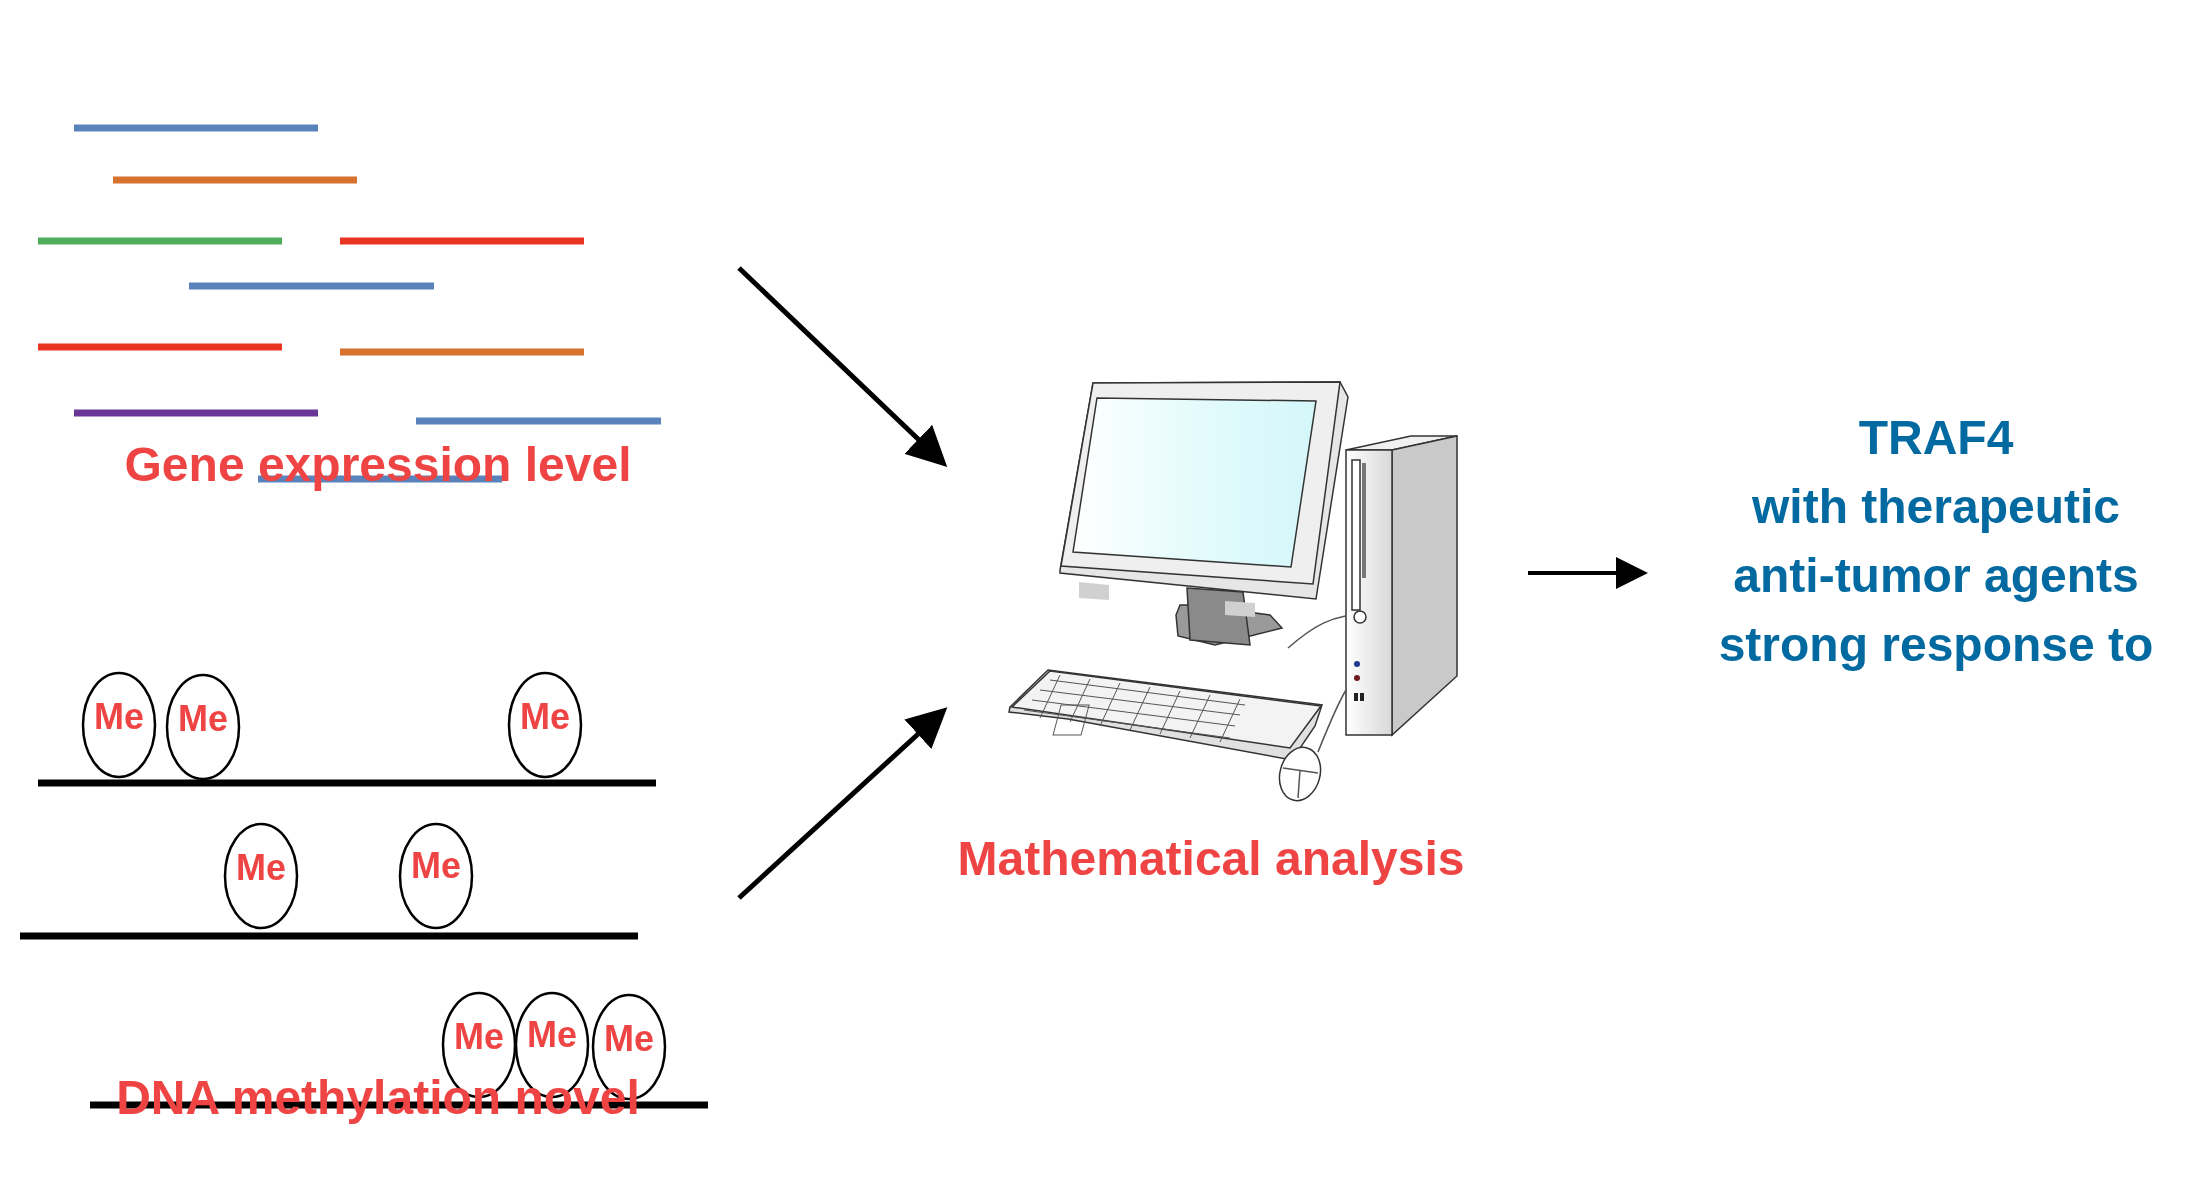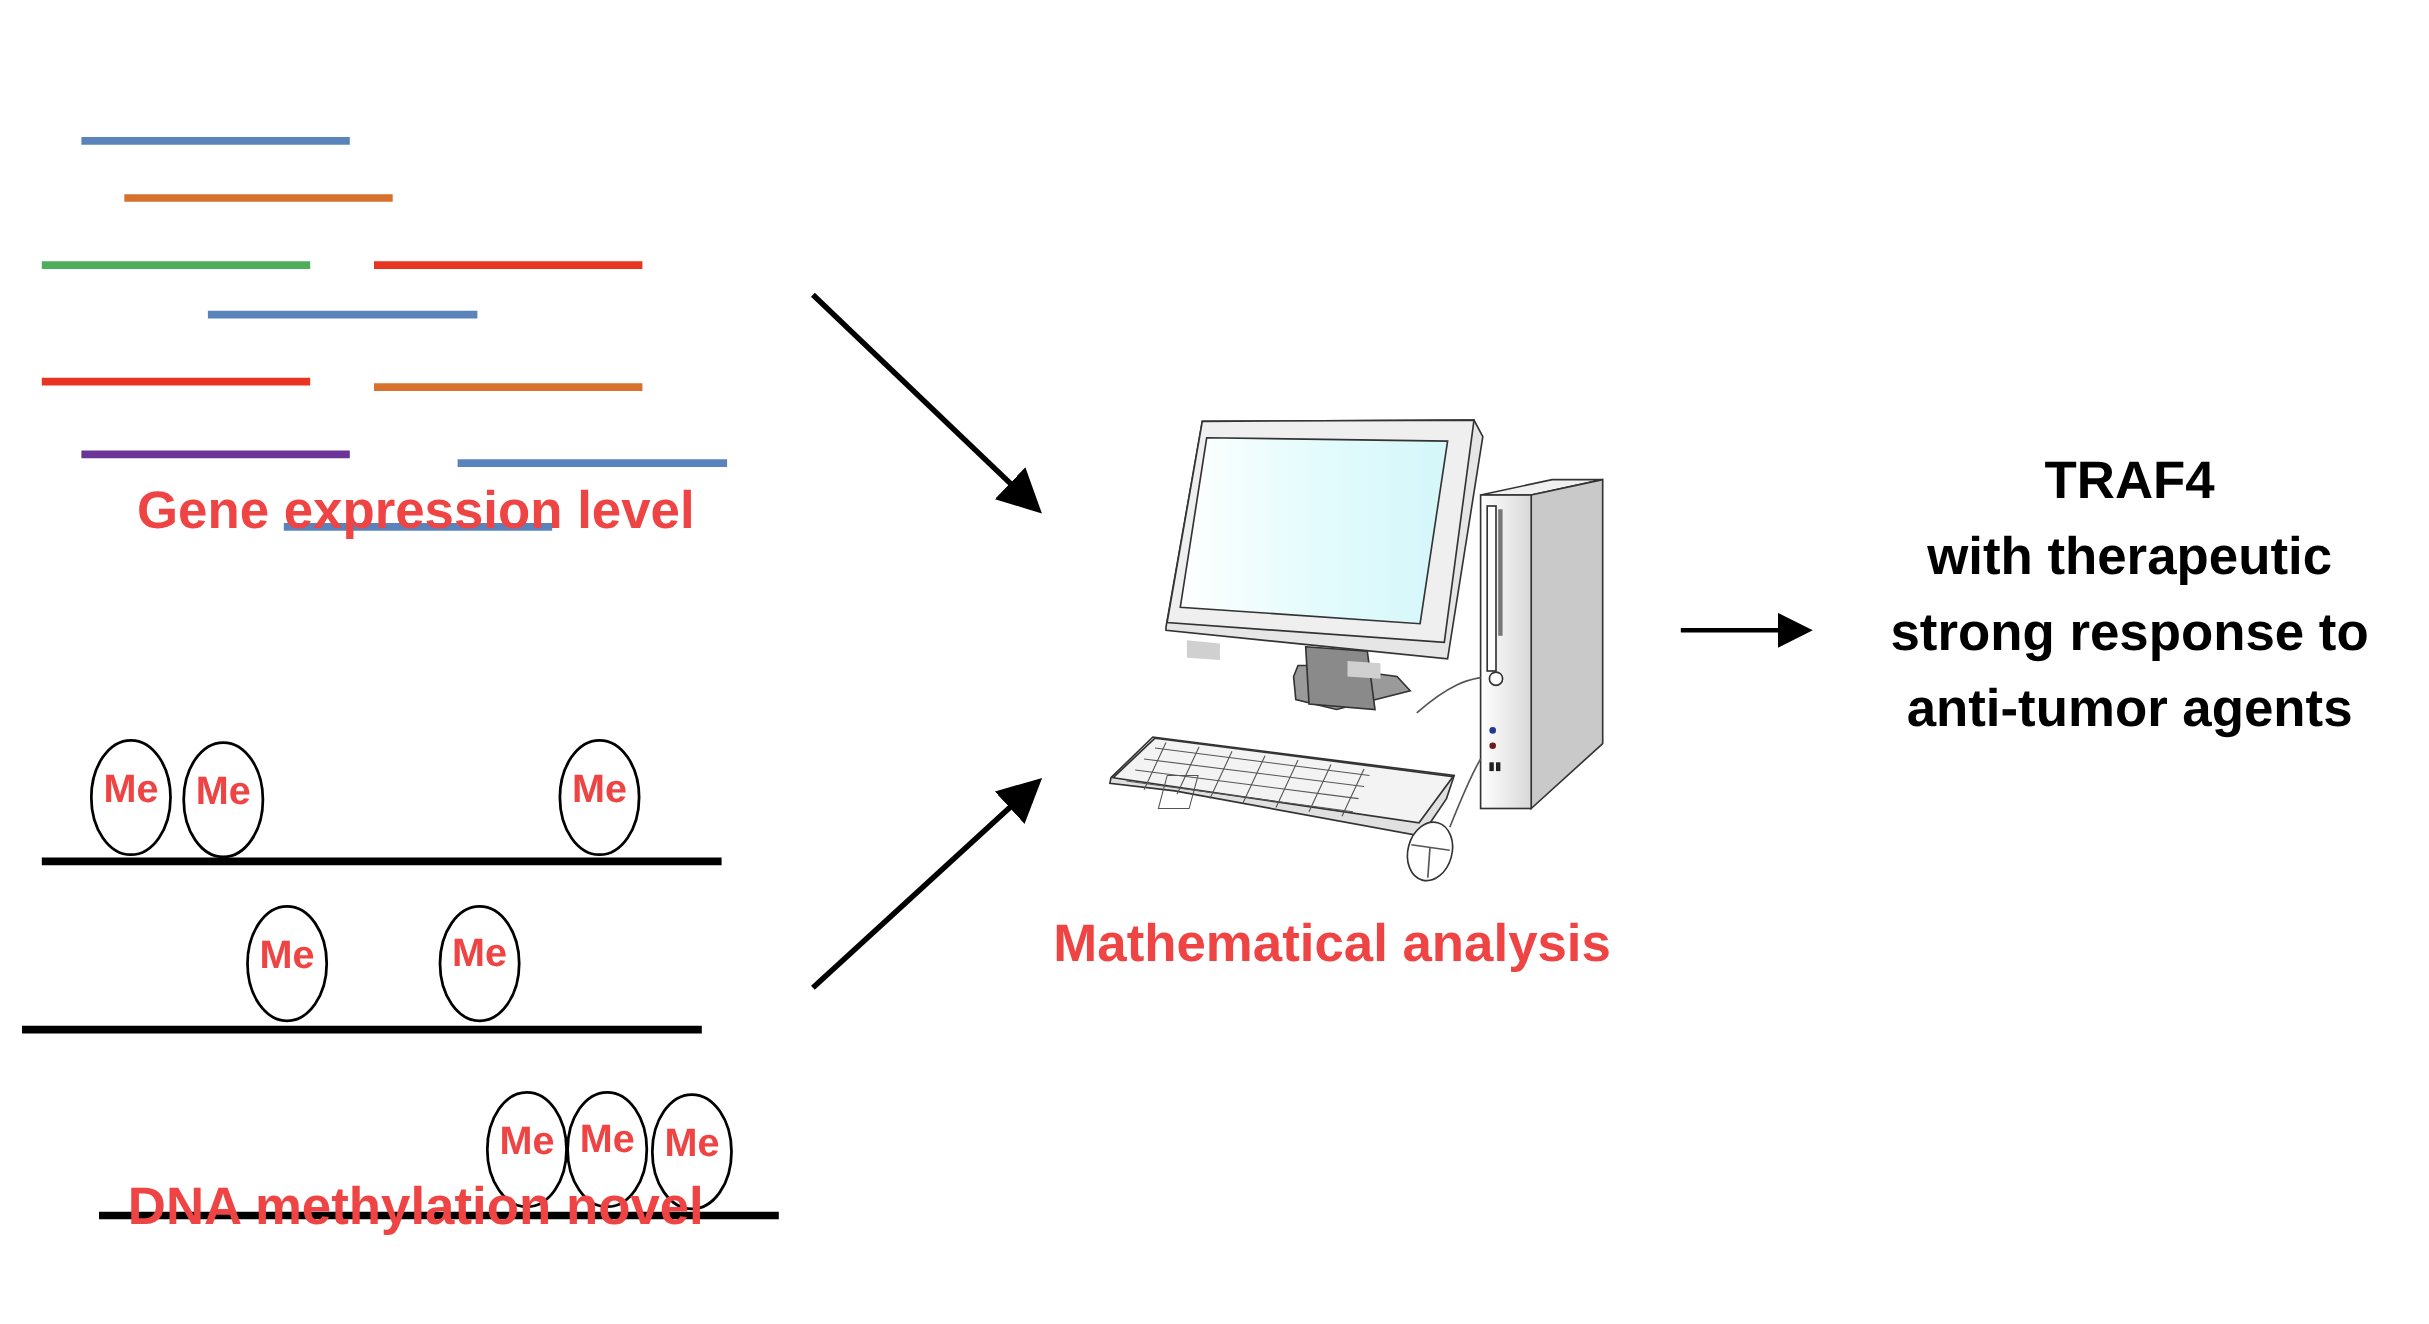--- a/index.html
+++ b/index.html
@@ -1,19 +1,19 @@
 <!DOCTYPE html>
 <html><head>
 <meta charset="utf-8">
 <style>
   html,body{margin:0;padding:0;background:#ffffff;}
   body{width:2208px;height:1204px;position:relative;overflow:hidden;font-family:"Liberation Sans","DejaVu Sans",sans-serif;}
   svg{position:absolute;left:0;top:0;}
   .label{position:absolute;font-weight:bold;color:#ef4444;text-align:center;font-size:48px;white-space:nowrap;transform:translateX(-50%);}
-  .result{position:absolute;left:1936px;top:403px;transform:translateX(-50%);text-align:center;font-weight:bold;font-size:48px;line-height:69px;color:#000000;white-space:nowrap;}
+  .result{position:absolute;left:1936px;top:403px;transform:translateX(-50%);text-align:center;font-weight:bold;font-size:48px;line-height:69px;color:#0369a1;white-space:nowrap;}
 </style>
 </head>
 <body>
 
 <svg width="2208" height="1204" viewBox="0 0 2208 1204">
   <defs>
     <marker id="ah" markerWidth="8" markerHeight="8" refX="6" refY="4" orient="auto" markerUnits="strokeWidth">
       <path d="M0,0 L8,4 L0,8 Z" fill="#000"></path>
     </marker>
     <linearGradient id="scr" x1="0" x2="1" y1="0" y2="0">
@@ -109,15 +109,15 @@
 <div class="label" style="left:552px;top:1014px;font-size:36px;">Me</div>
 <div class="label" style="left:629px;top:1018px;font-size:36px;">Me</div>
 
 <div class="label" style="left:378px;top:437px;">Gene expression level</div>
 <div class="label" style="left:378px;top:1070px;">DNA methylation novel</div>
 <div class="label" style="left:1211px;top:831px;">Mathematical analysis</div>
 
 <div class="result">
   <div>TRAF4</div>
   <div>with therapeutic</div>
+  <div>anti-tumor agents</div>
   <div>strong response to</div>
-  <div>anti-tumor agents</div>
 </div>
 
 </body></html>

